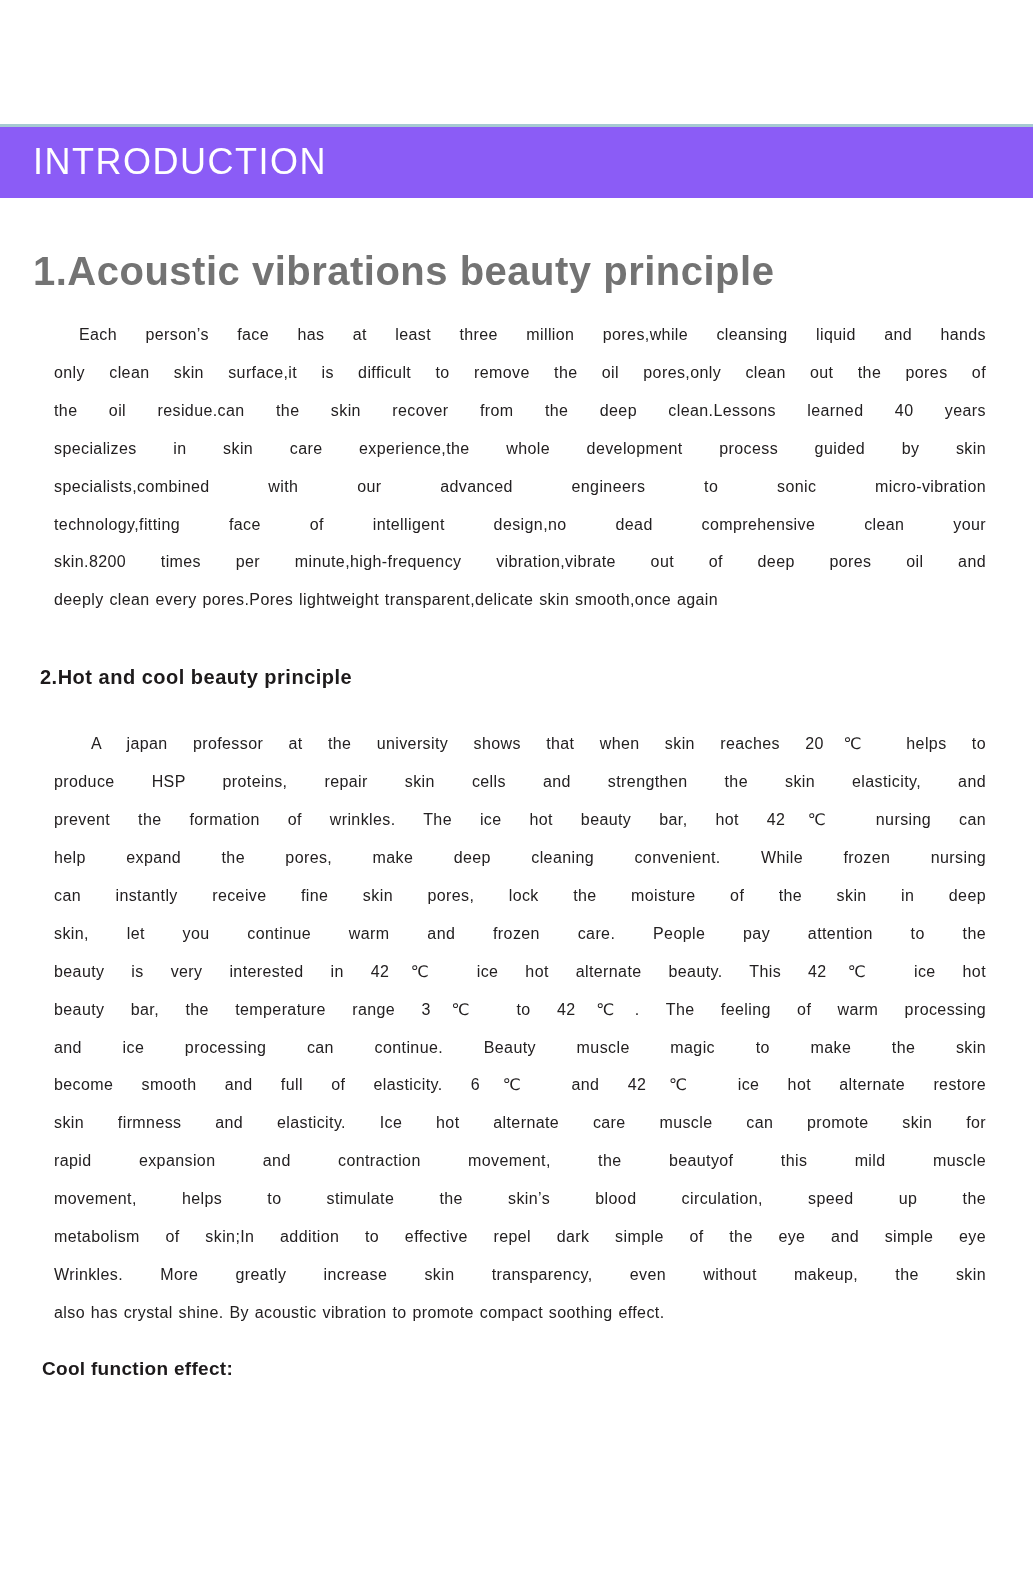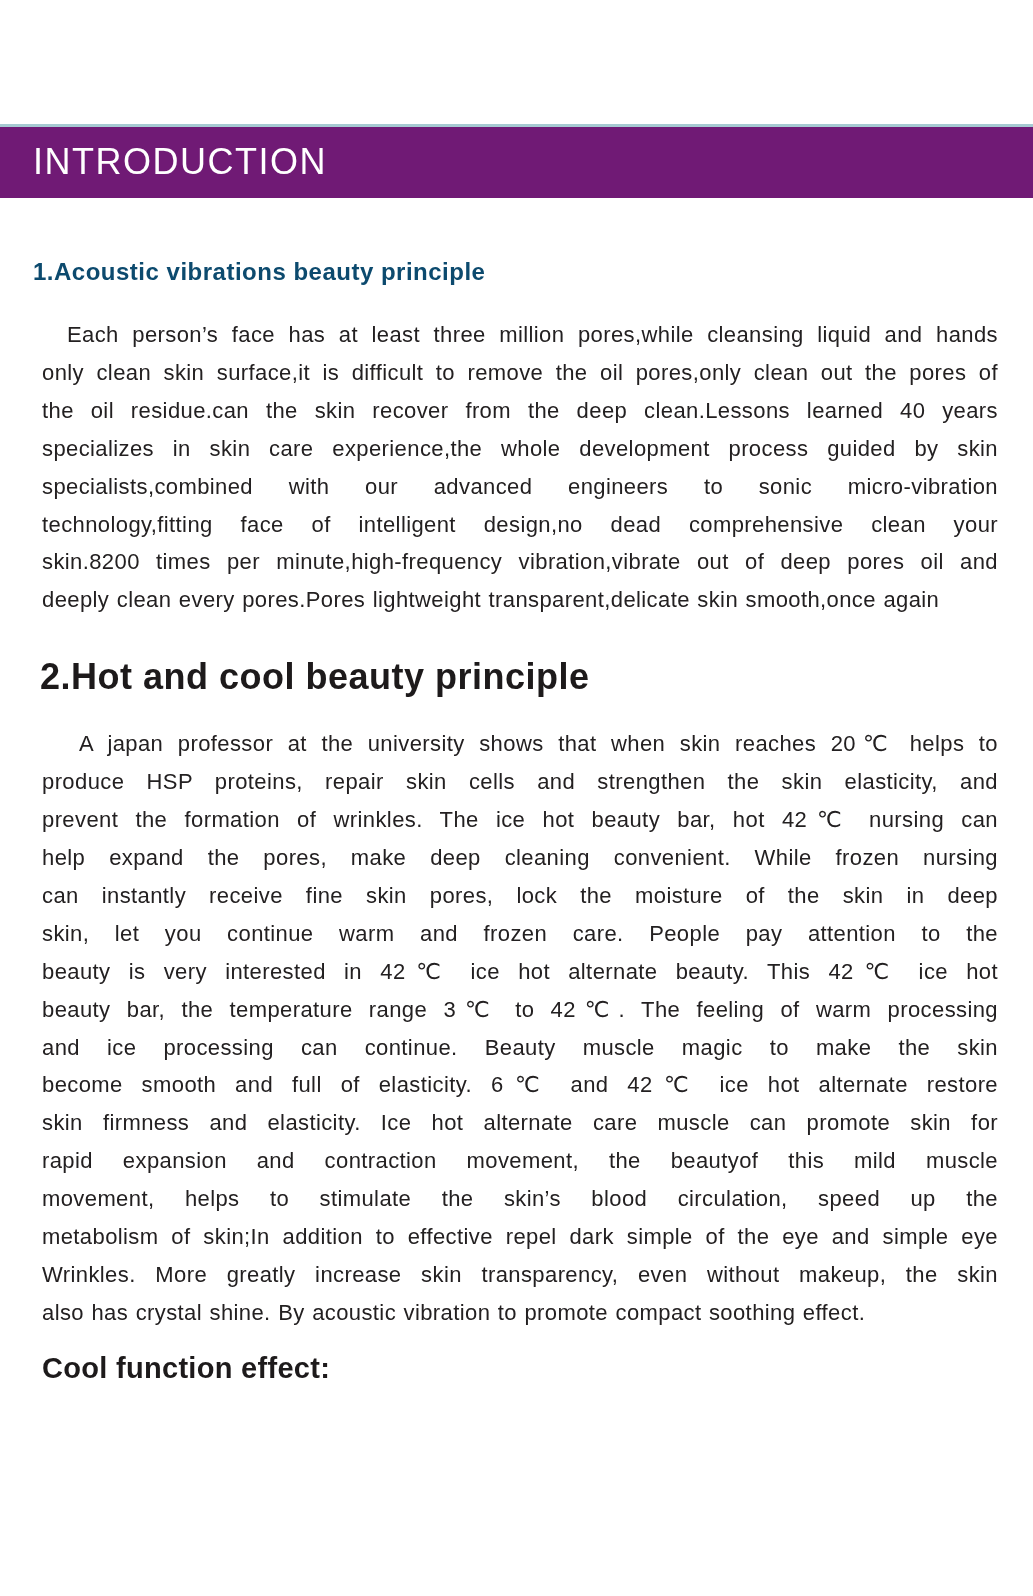--- a/index.html
+++ b/index.html
@@ -36,45 +36,45 @@
     padding-left: 33px;
     line-height: 1;
     padding-bottom: 2px;
   }
   .content {
     padding-left: 38px;
     padding-right: 31px;
   }
   .h1 {
     margin: 52px 0 0 -5px;
-    font-size: 24px;
+    font-size: 40px;
     line-height: 43px;
     font-weight: 700;
     letter-spacing: 0.5px;
-    color: #0c4a6e;
+    color: #737373;
   }
   .h2 {
     margin: 39px 0 0 2px;
-    font-size: 36px;
+    font-size: 20px;
     line-height: 38px;
     font-weight: 700;
     letter-spacing: 0.5px;
     color: #1d1a1b;
   }
   .h3 {
     margin: 19px 0 0 4px;
-    font-size: 29px;
+    font-size: 19px;
     line-height: 35px;
     font-weight: 700;
     letter-spacing: 0.3px;
     color: #1d1a1b;
   }
   .para {
-    margin: 4px;
-    font-size: 22px;
+    margin: 16px;
+    font-size: 16px;
     line-height: 37.9px;
     letter-spacing: 0.4px;
     word-spacing: 1px;
   }
   .para-1 { margin-top: 23px; }
   .para-2 { margin-top: 29px; }
   .line {
     text-align: justify;
     text-align-last: justify;
     white-space: normal;
@@ -85,21 +85,21 @@
   .para-1 .line:first-child { text-indent: 25px; }
   .para-2 .line:first-child { text-indent: 37px; }
 </style>
 </head>
 <body style="color: rgb(35, 32, 33);">
 
 <div class="spacer-top"></div>
 
 <div class="accent-line" style="background: rgb(166, 202, 210);"></div>
 
-<div class="banner" style="background: #701a75;">
+<div class="banner" style="background: #8b5cf6;">
   <div class="banner-title" style="color: rgb(255, 255, 255);">INTRODUCTION</div>
 </div>
 
 <div class="content">
 
   <div class="h1">1.Acoustic vibrations beauty principle</div>
 
   <div class="para para-1">
       <div class="line">Each person’s face has at least three million pores,while cleansing liquid and hands</div>
       <div class="line">only clean skin surface,it is difficult to remove the oil pores,only clean out the pores of</div>

